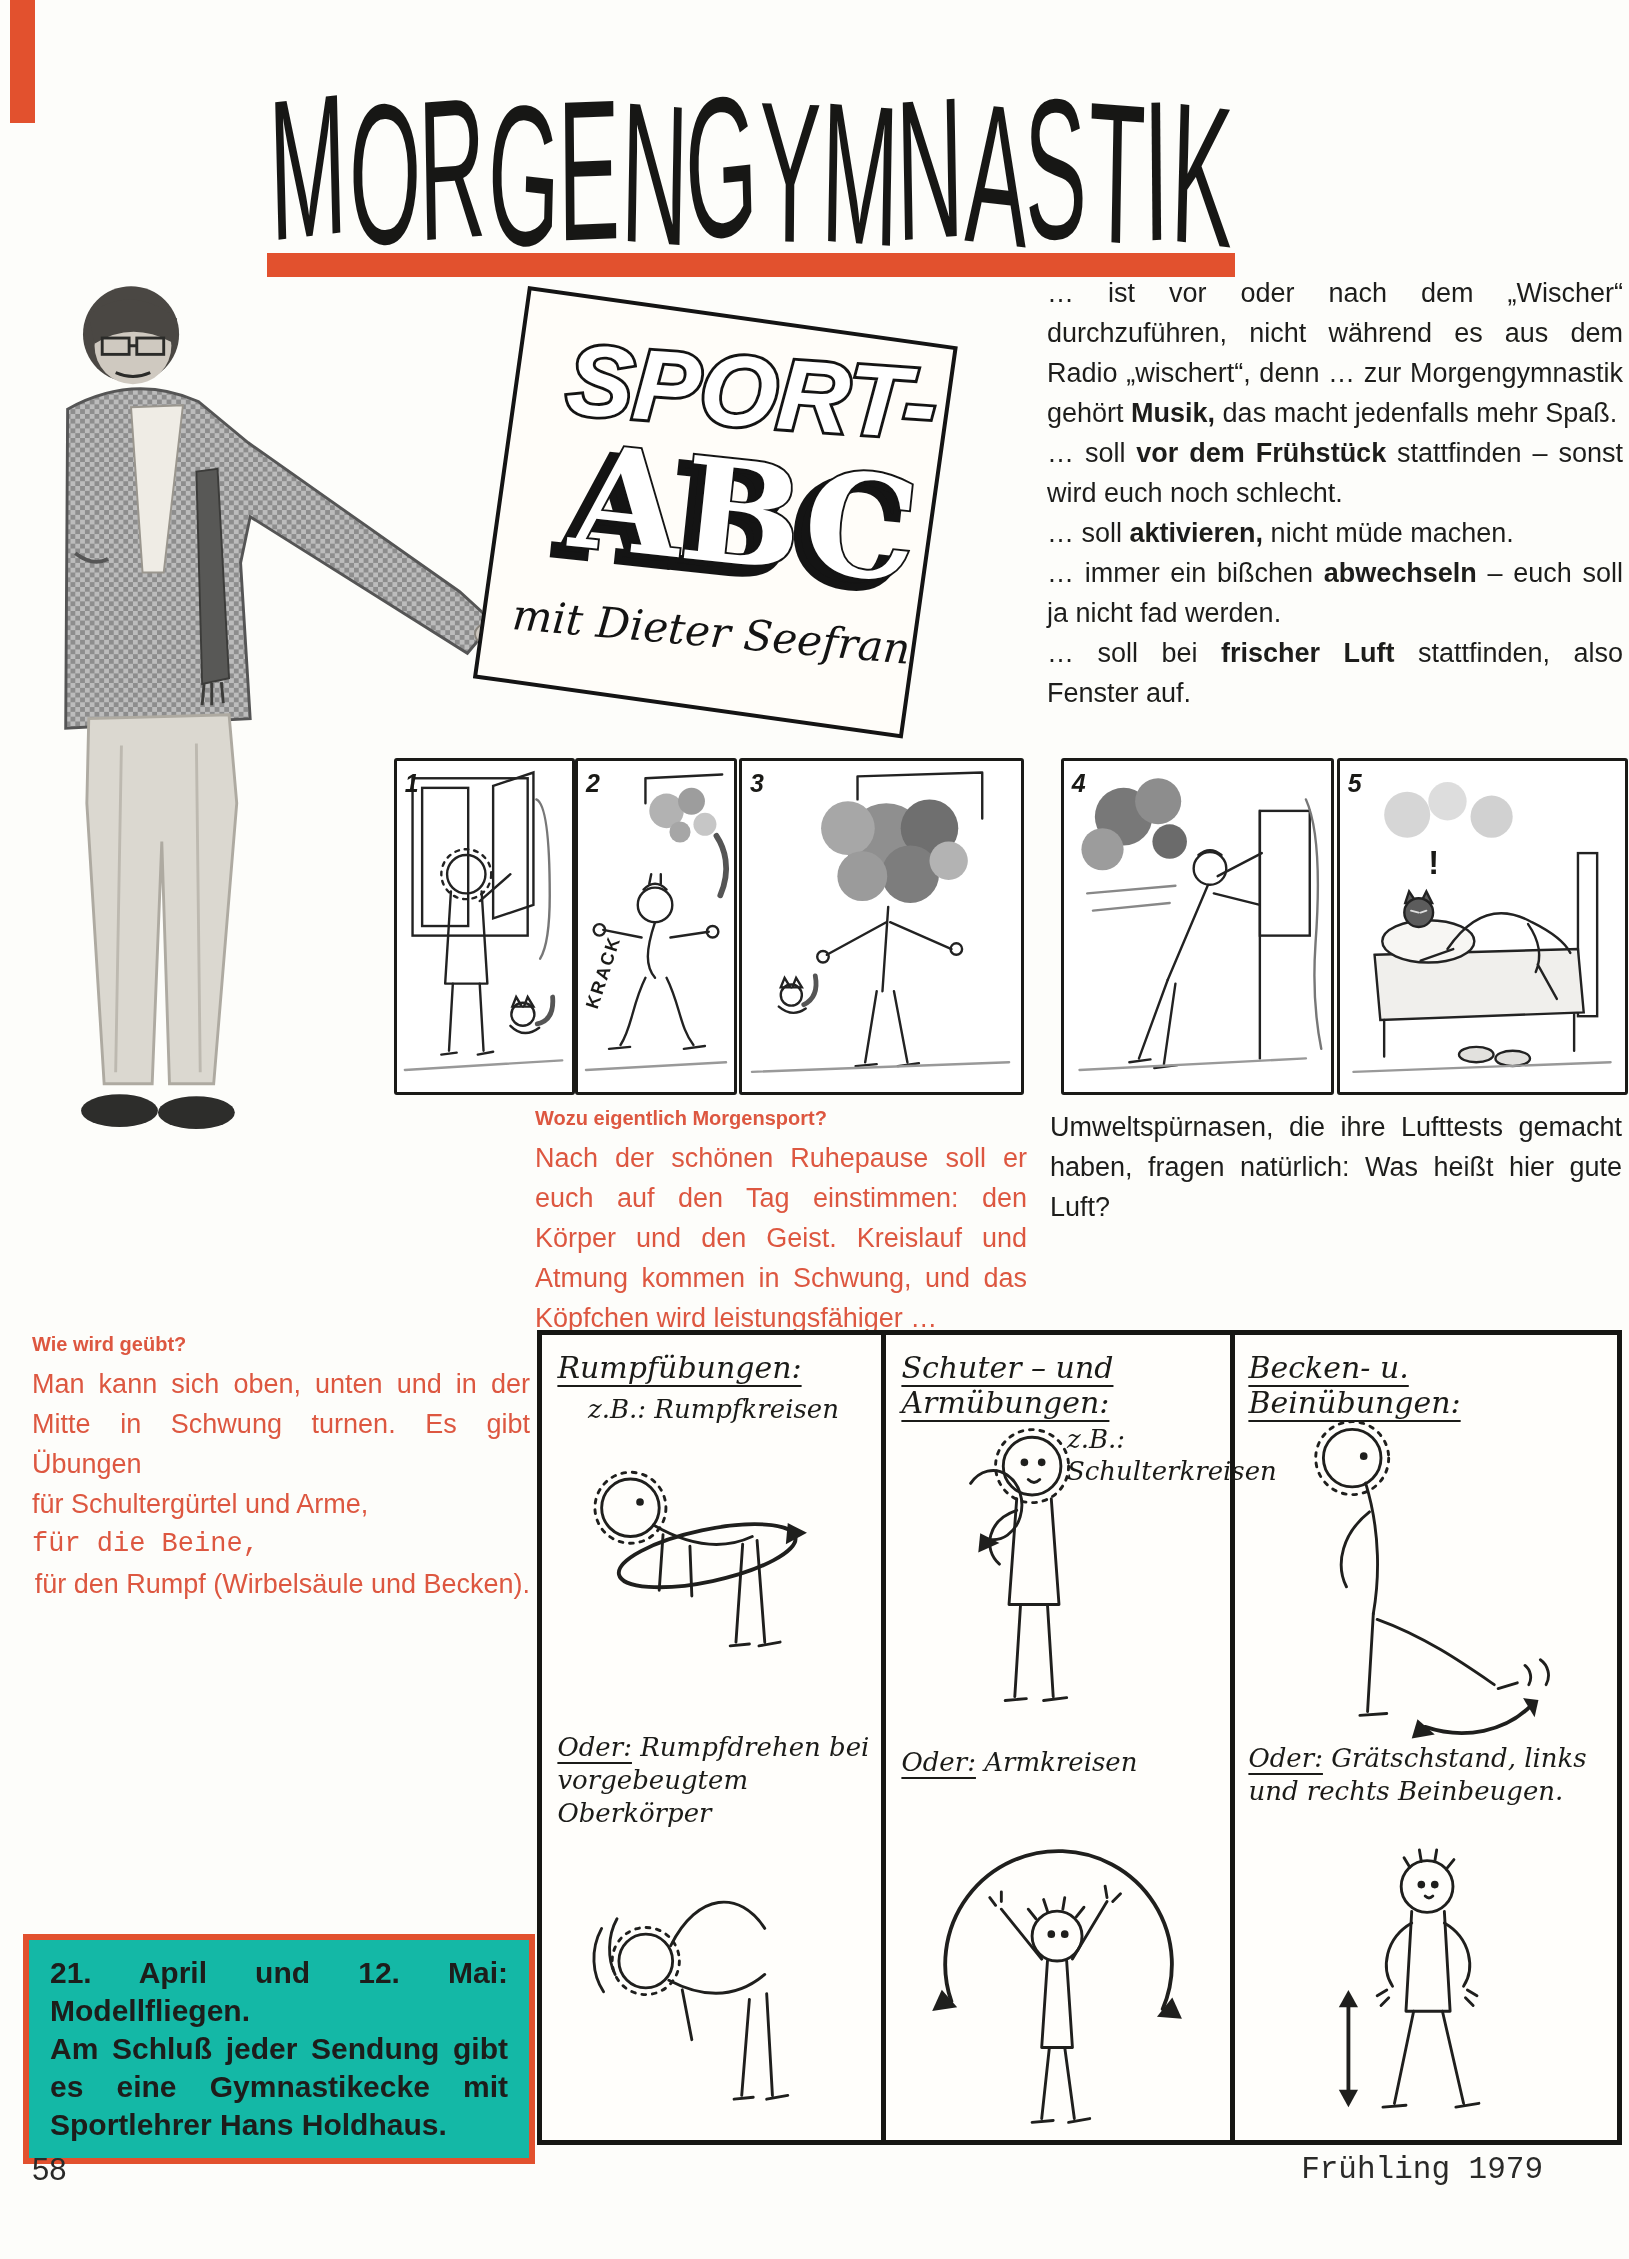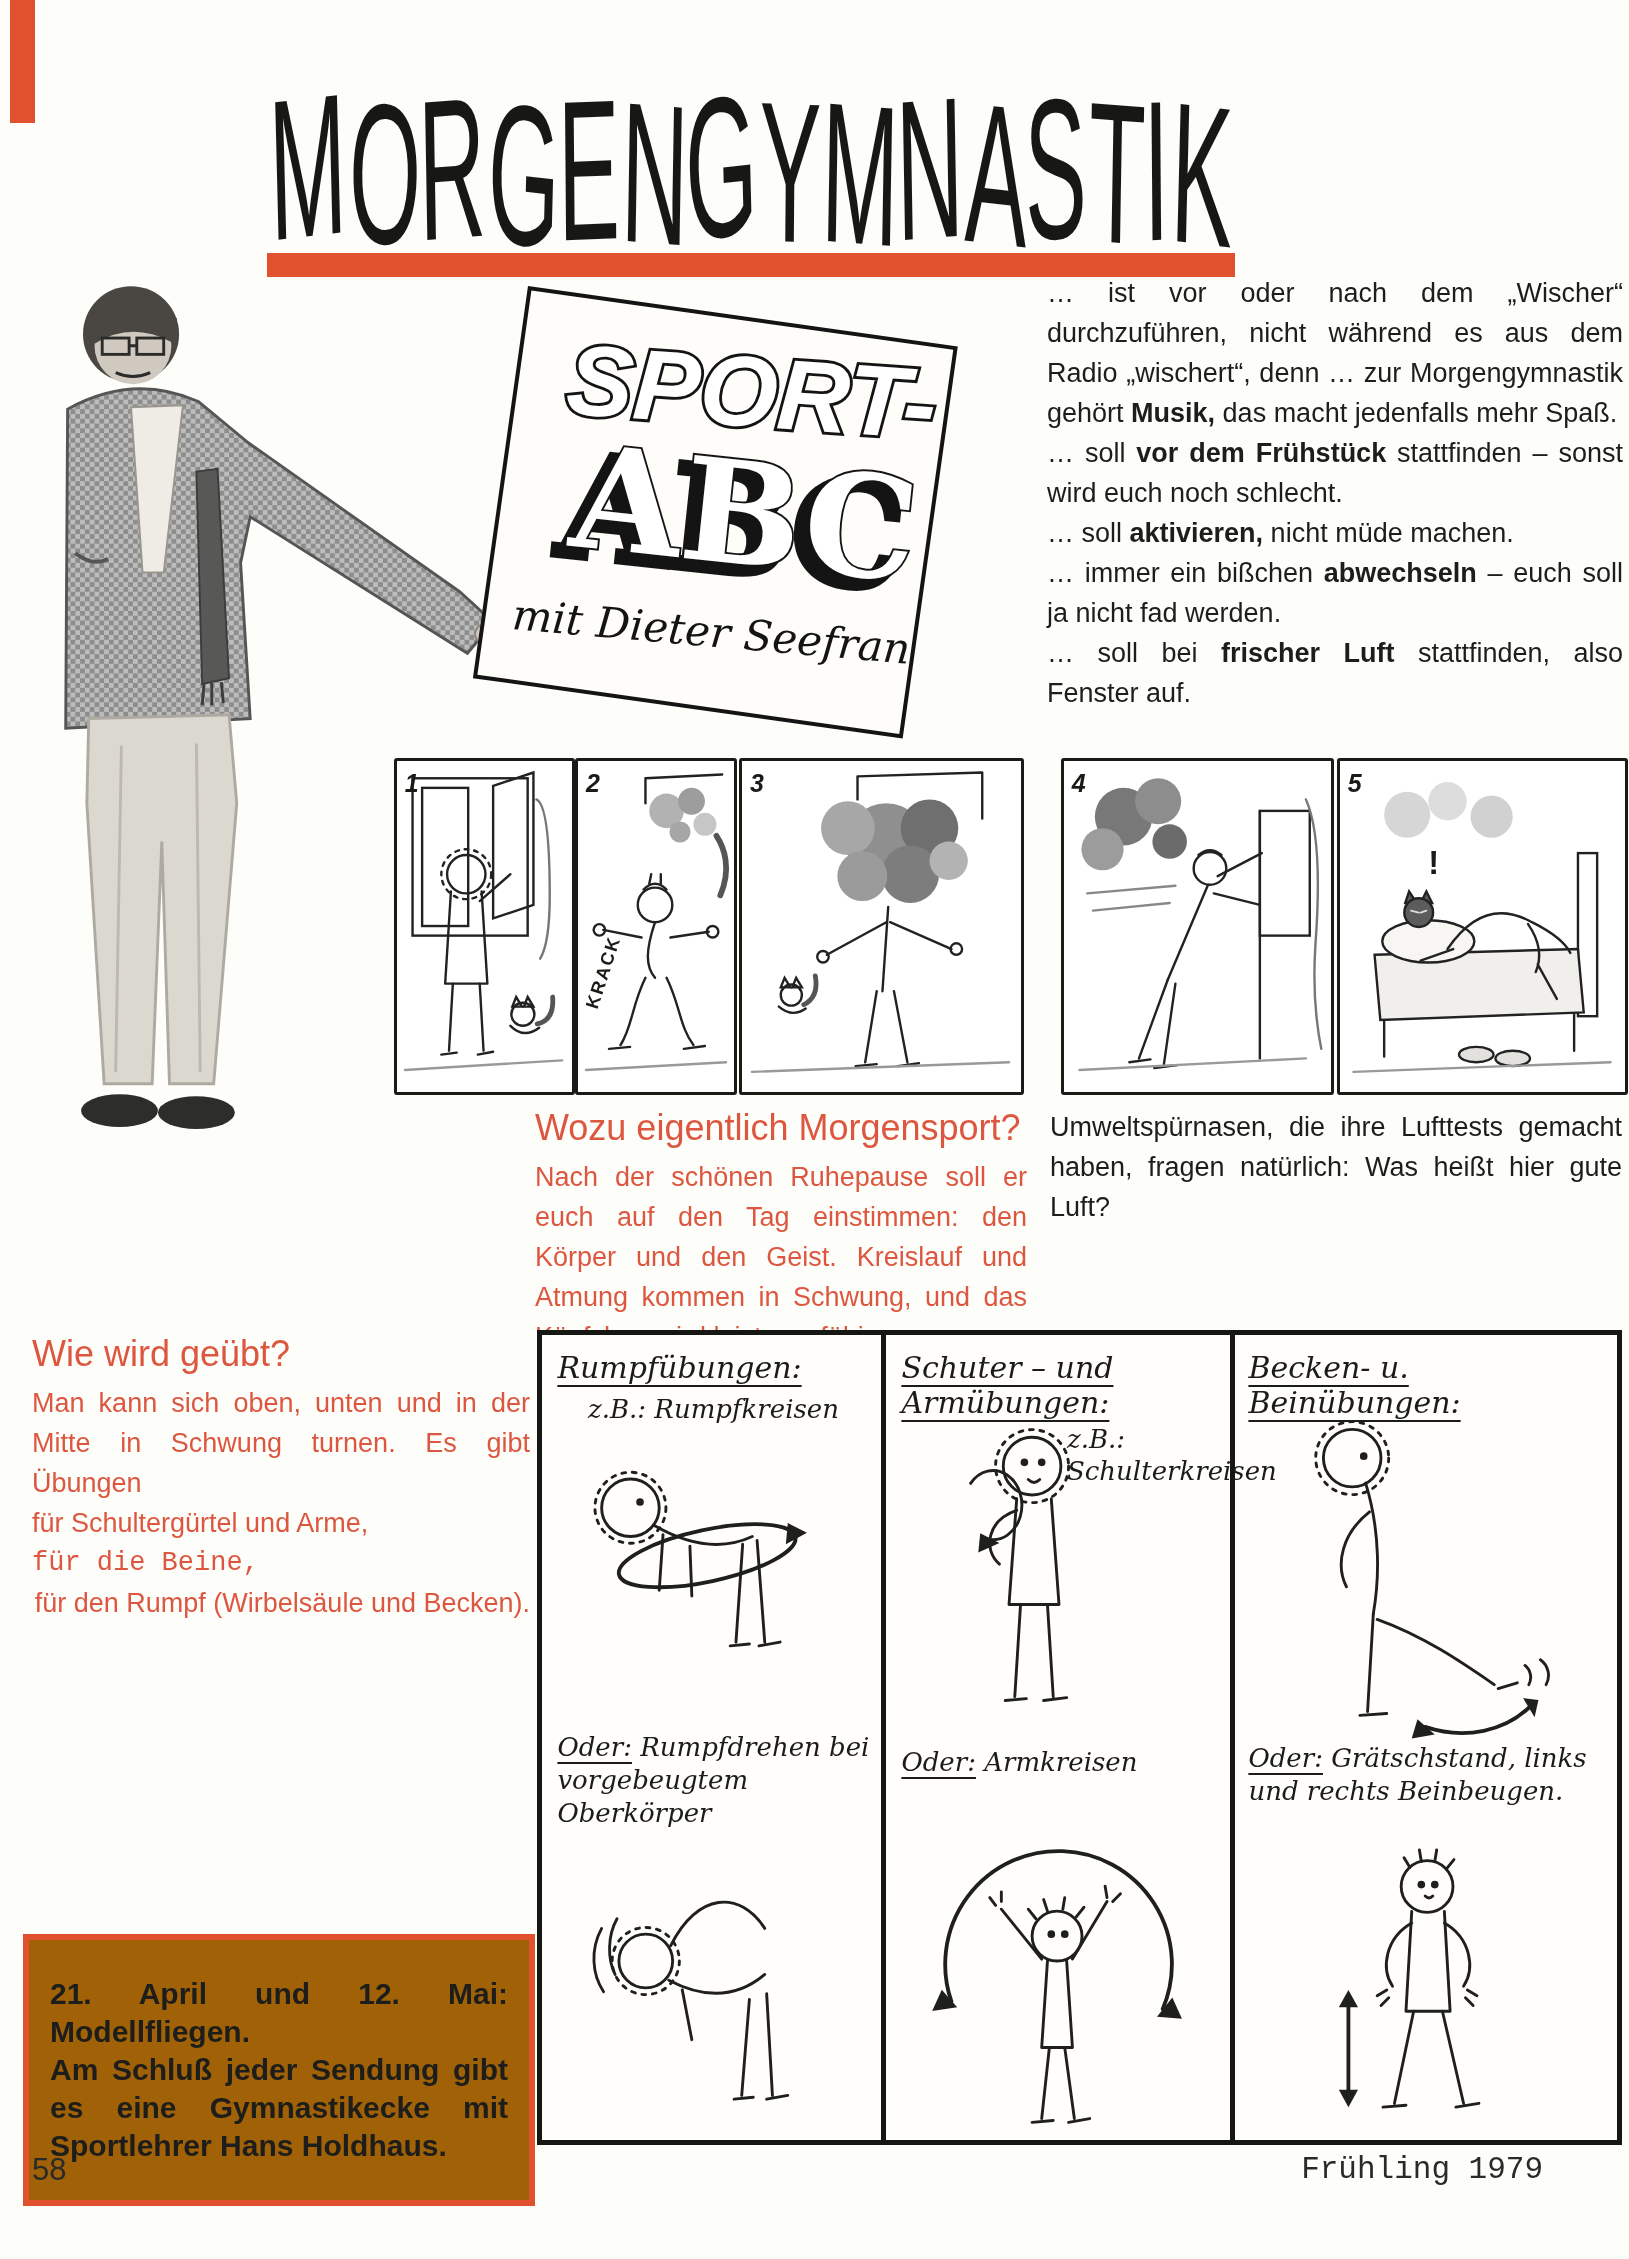--- a/index.html
+++ b/index.html
@@ -9,39 +9,39 @@
   }
   html,body{margin:0;padding:0;background:#ffffff;}
   .page{
     position:relative;width:1629px;height:2260px;background:#fdfdfa;
     font-family:"Liberation Sans",sans-serif;color:var(--ink);overflow:hidden;
   }
   .abs{position:absolute;}
   .bodytext{font-size:27px;line-height:40px;text-align:justify;color:var(--ink);}
   .bodytext p{margin:0;}
   .redtxt{color:var(--redtext);}
-  .redhead{font-weight:normal;font-size:36px;margin:0 0 7.7px 0;color:var(--redtext);}
+  .redhead{font-weight:bold;font-size:20px;margin:0 0 7.7px 0;color:var(--redtext);}
   .hand{font-family:"DejaVu Serif",serif;font-style:italic;color:#1b1b18;}
   .ex-title{font-size:30px;text-decoration:underline;text-underline-offset:6.7px;text-decoration-thickness:1.9px;}
   .ex-example{font-size:26px;line-height:32px;}
   .ex-alt{font-size:26px;line-height:33px;}
   .ex-alt .oder{text-decoration:underline;text-underline-offset:5.8px;}
   .panel{border:3.8px solid #1a1a17;background:#fff;border-radius:2.9px;}
   .corner-mark{background:var(--accent);}
   .title-underline{background:var(--accent);}
   .sign{
     background:#fffdf9;border:4.8px solid #141414;transform:rotate(8deg);
     transform-origin:top left;box-sizing:border-box;
   }
   .exercise-board{border:5.8px solid #161613;background:#fffefb;box-sizing:border-box;padding-left:28px;}
   .divider{background:#161613;}
   .ex-col{position:absolute;top:0;height:100%;}
   .info-box{
-    border:6.7px solid var(--accent);background:#a16207;box-sizing:border-box;
-    padding:35px 21px;font-weight:bold;font-size:30px;line-height:38px;text-align:justify;
+    border:6.7px solid var(--accent);background:#14b8a6;box-sizing:border-box;
+    padding:14px 21px;font-weight:bold;font-size:30px;line-height:38px;text-align:justify;
   }
   .info-box p{margin:0;}
   .footer-txt{font-size:31px;color:#2a2a28;}
   svg text{font-family:"Liberation Sans",sans-serif;}
   .serif-text{font-family:"DejaVu Serif",serif;}
 </style>
 </head>
 <body>
 
 <div class="page">

